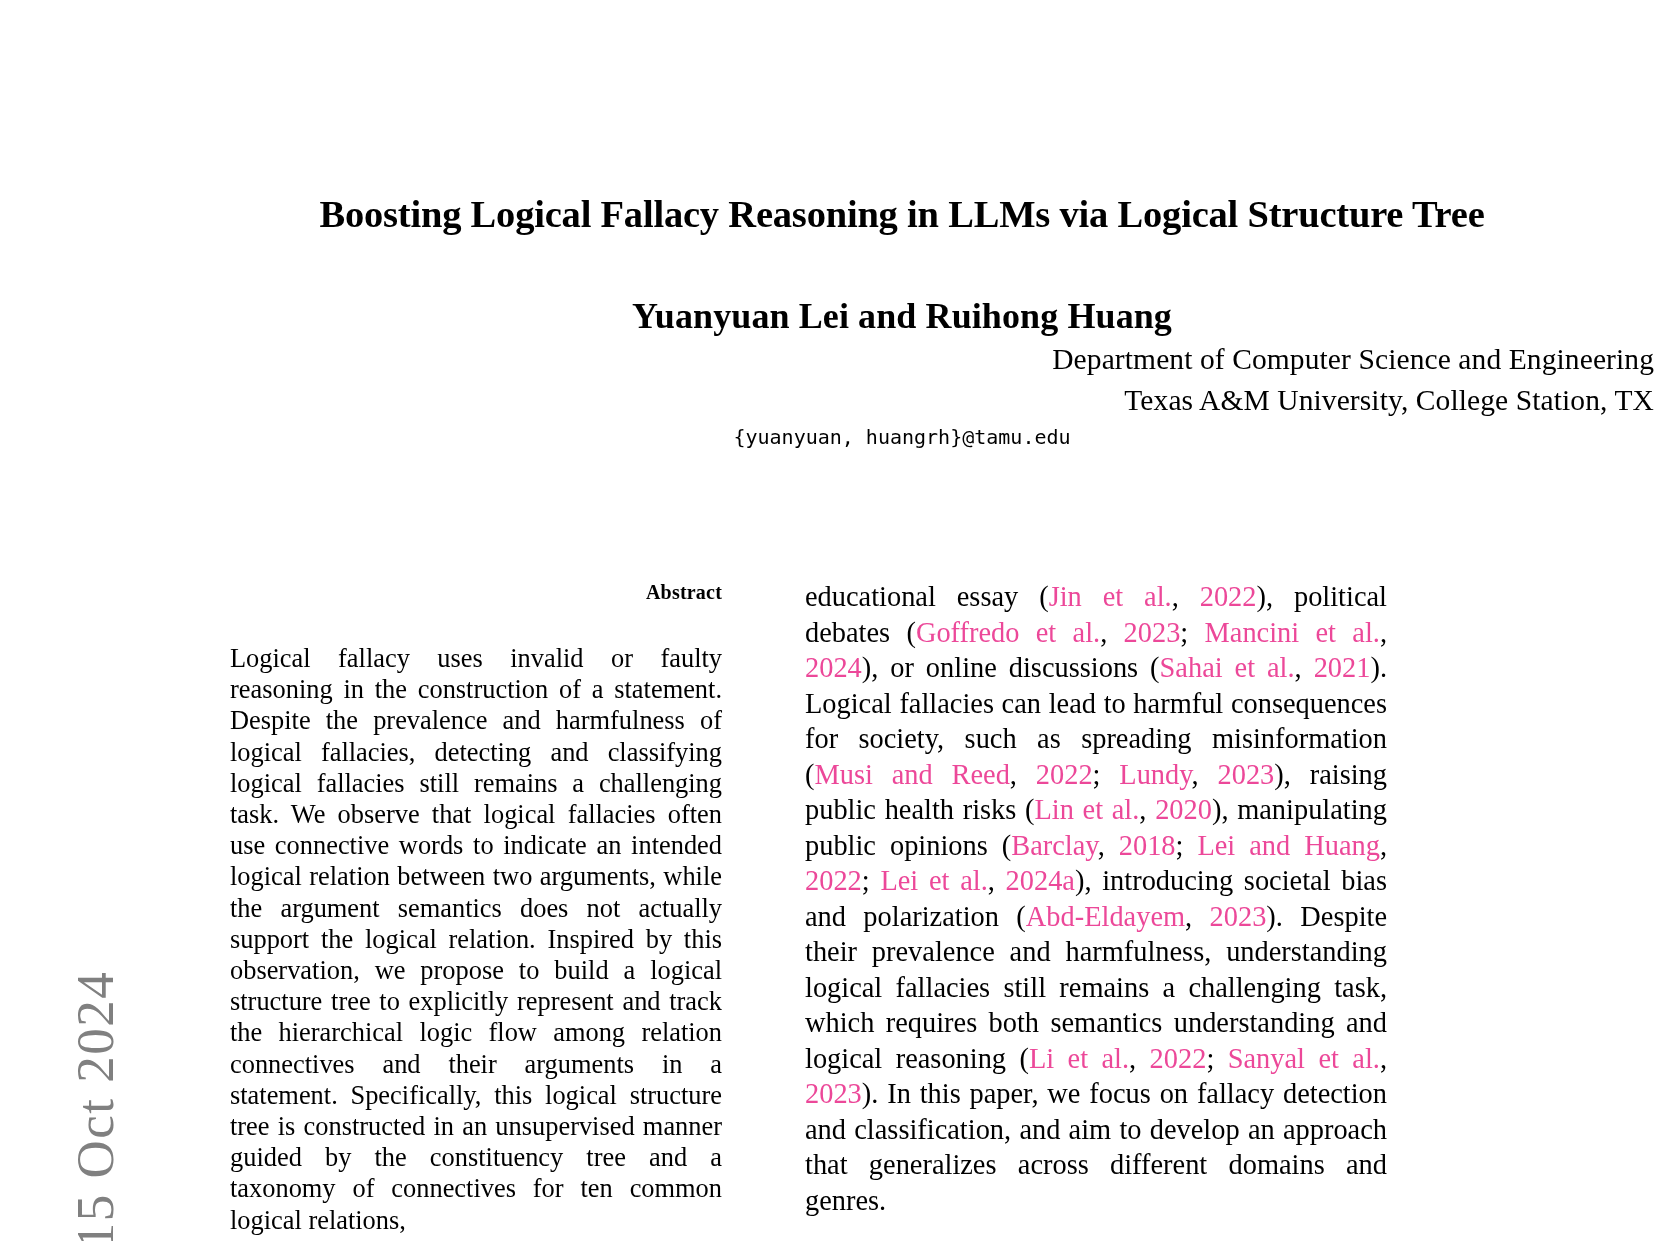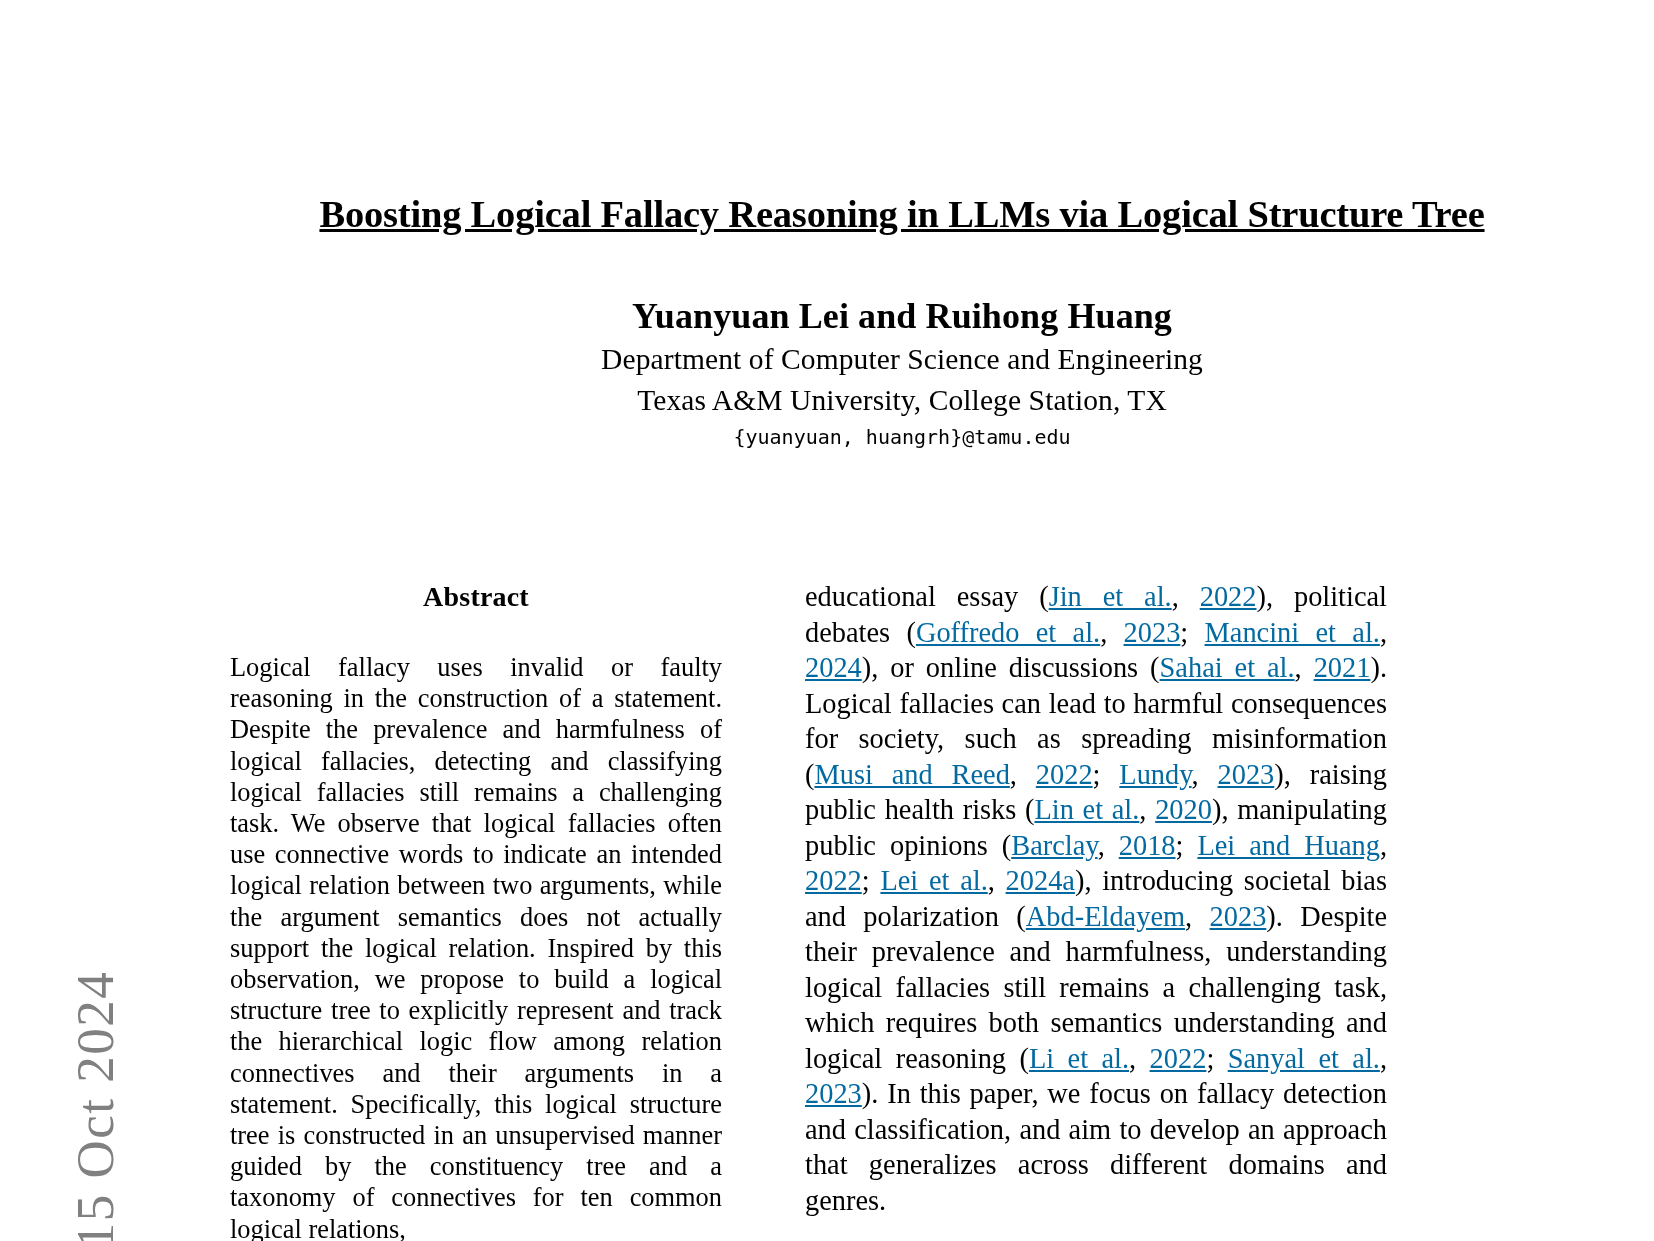--- a/index.html
+++ b/index.html
@@ -44,21 +44,20 @@
     position: absolute;
     left: 150px;
     top: 0;
     width: 1504px;
     height: 1241px;
   }
 
   #title-block {
     margin-top: 192px;
     text-align: center;
-    text-decoration: underline;
   }
   #paper-title {
     font-size: 38.5px;
     font-weight: bold;
     letter-spacing: -0.2px;
     line-height: 1.15;
     color: #000;
   }
 
   #authors-block {
@@ -68,20 +67,21 @@
   }
   #author-names {
     font-size: 36px;
     font-weight: bold;
     letter-spacing: 0.1px;
   }
   .affil {
     font-size: 29.5px;
     margin-top: 11px;
     letter-spacing: 0.1px;
+    text-align: right;
   }
   #email-line {
     font-family: "DejaVu Sans Mono", "Liberation Mono", monospace;
     font-size: 20px;
     margin-top: 12px;
     letter-spacing: 0px;
   }
 
   
   #columns {
@@ -93,22 +93,22 @@
   }
   .column {
     position: absolute;
     top: 0;
     width: 492px;
   }
   #left-column  { left: 80px; }
   #right-column { left: 655px; width: 582px; }
 
   #abstract-heading {
-    text-align: center;
-    font-size: 28px;
+    text-align: right;
+    font-size: 20px;
     font-weight: bold;
     margin: 16px 0 0 0;
     letter-spacing: 0.2px;
   }
   #abstract-body {
     margin-top: 39px;
     font-size: 26.4px;
     line-height: 31.2px;
     text-align: justify;
     text-justify: inter-word;
@@ -117,22 +117,21 @@
 
   #intro-body {
     margin-top: 14px;
     font-size: 28.4px;
     line-height: 35.5px;
     text-align: justify;
     text-justify: inter-word;
     hyphens: manual;
   }
   .cite {
-    color: #0369a1;
-    text-decoration: underline;
+    color: #ec4899;
   }
 </style>
 </head>
 <body>
 
 <div id="arxiv-stamp">
   <div class="stamp-text">[cs.CL]  15 Oct 2024</div>
 </div>
 
 <div id="page">

